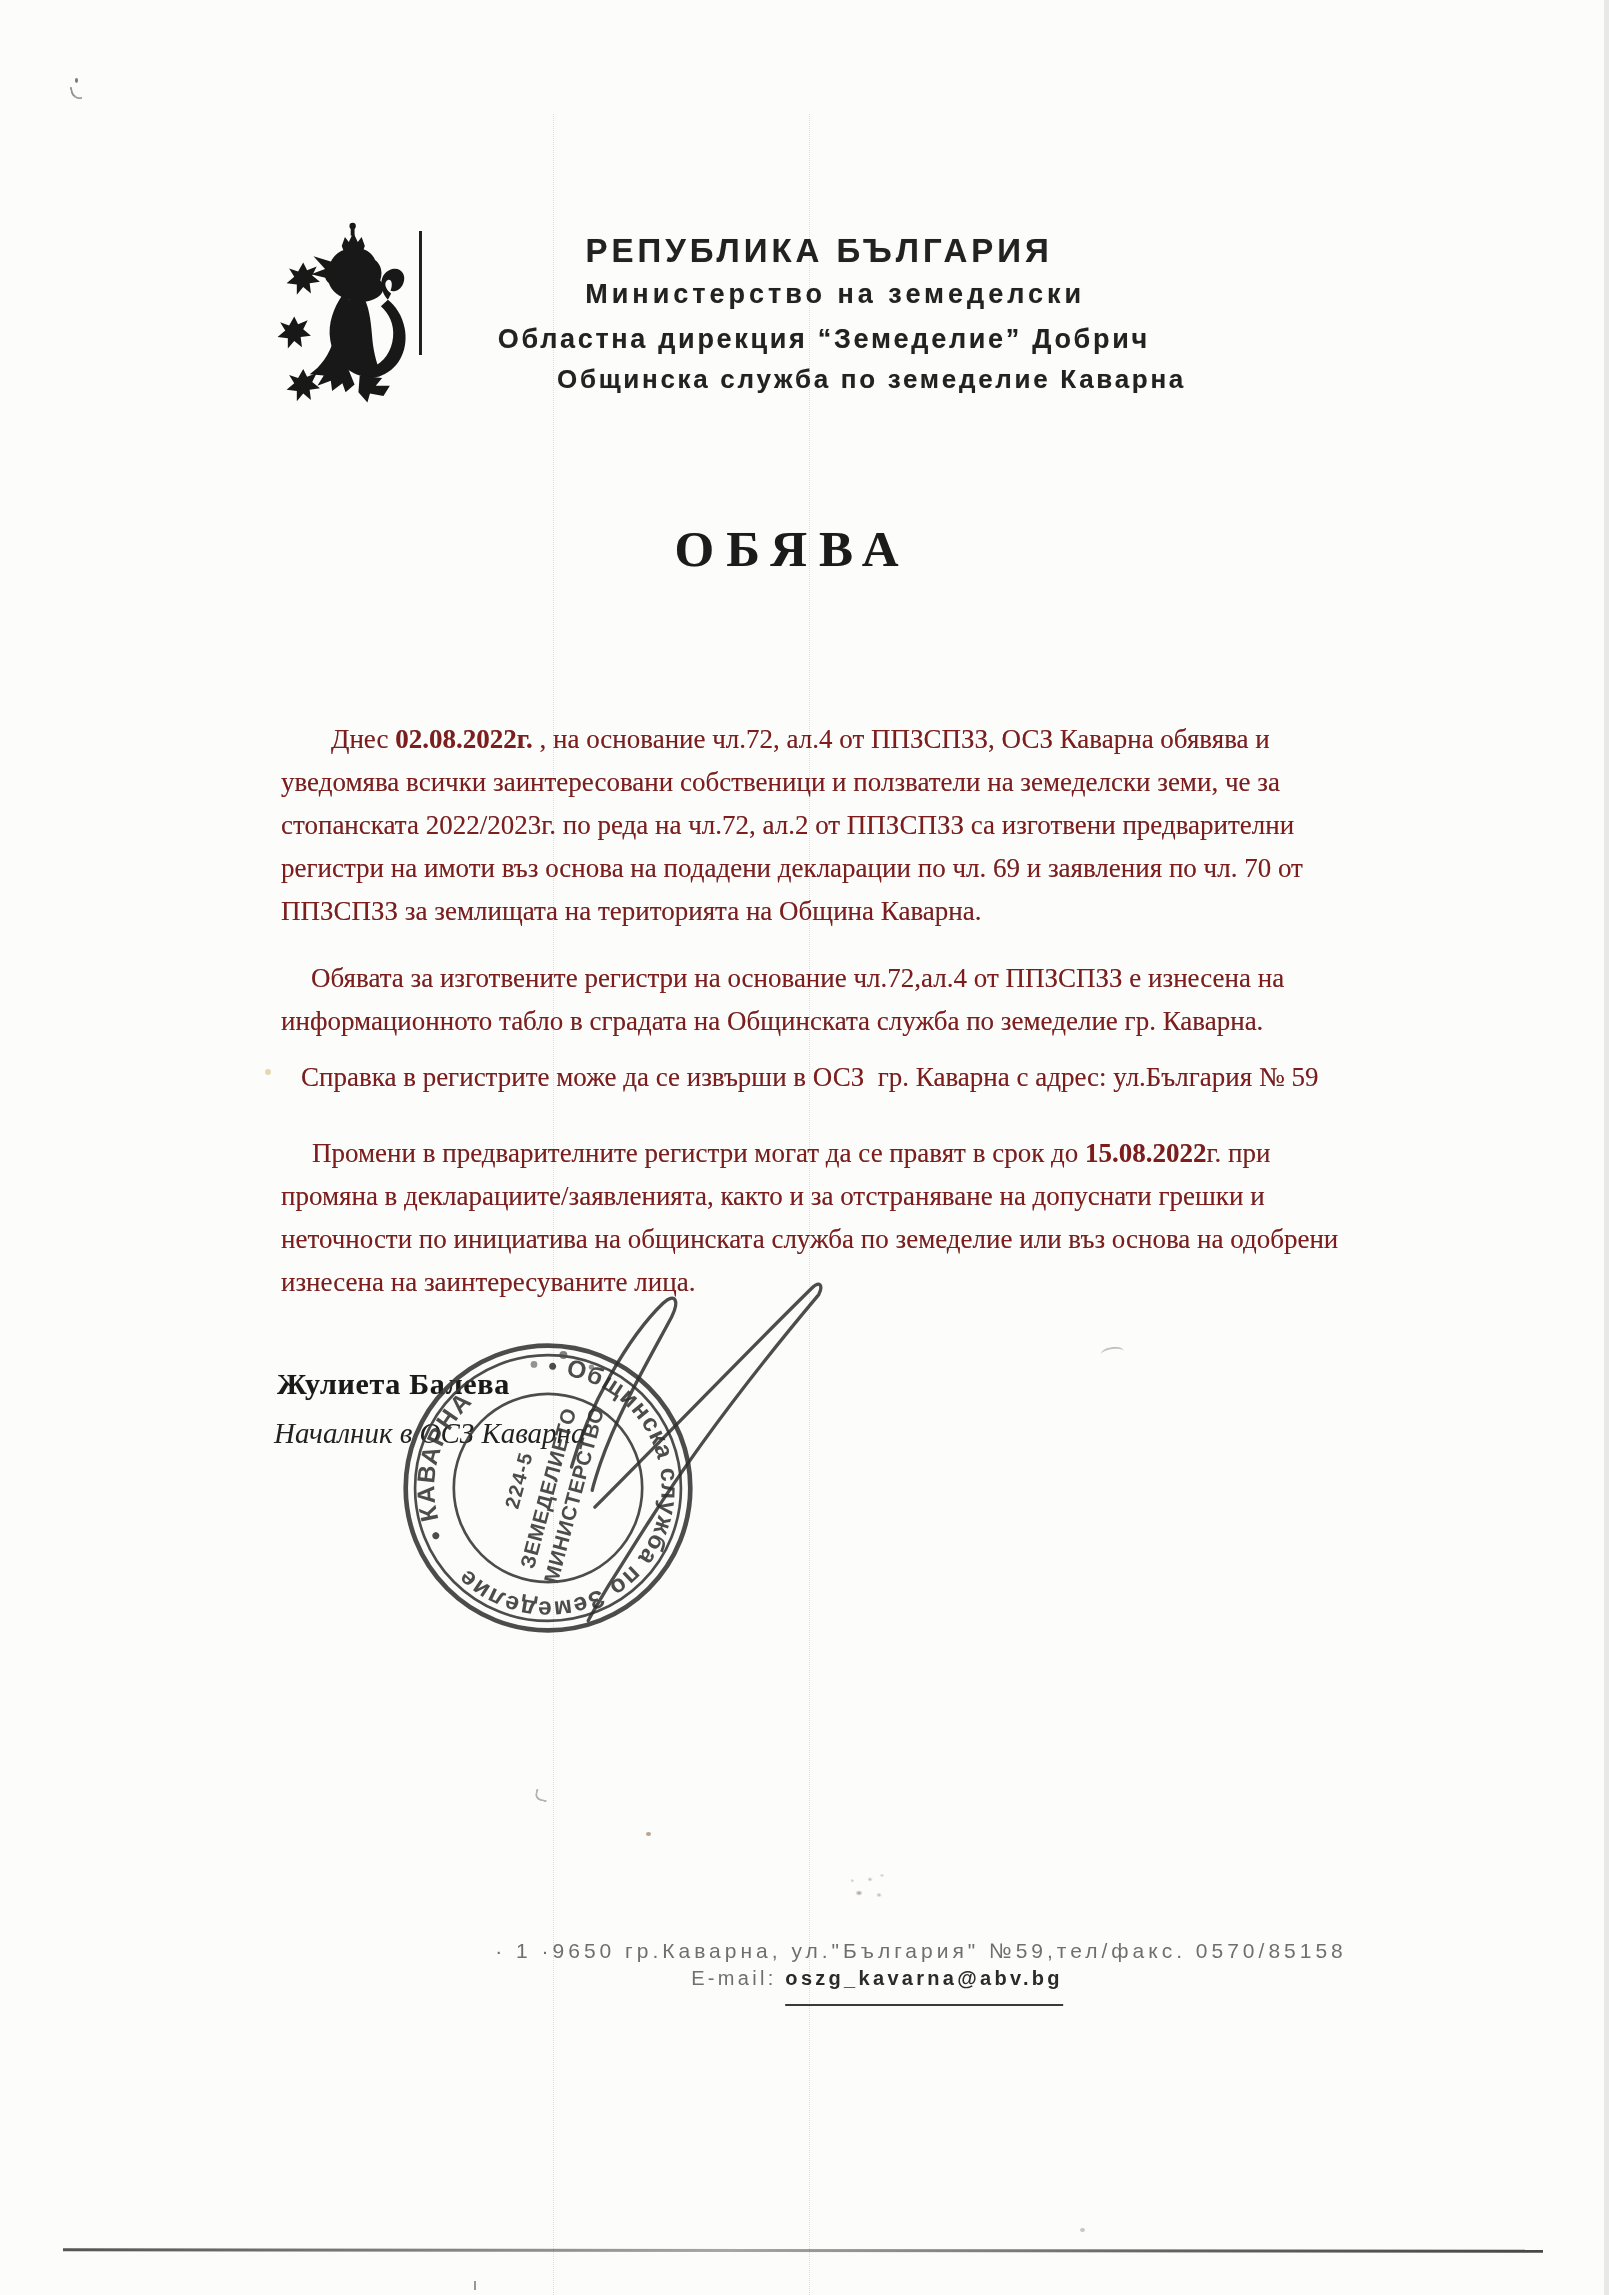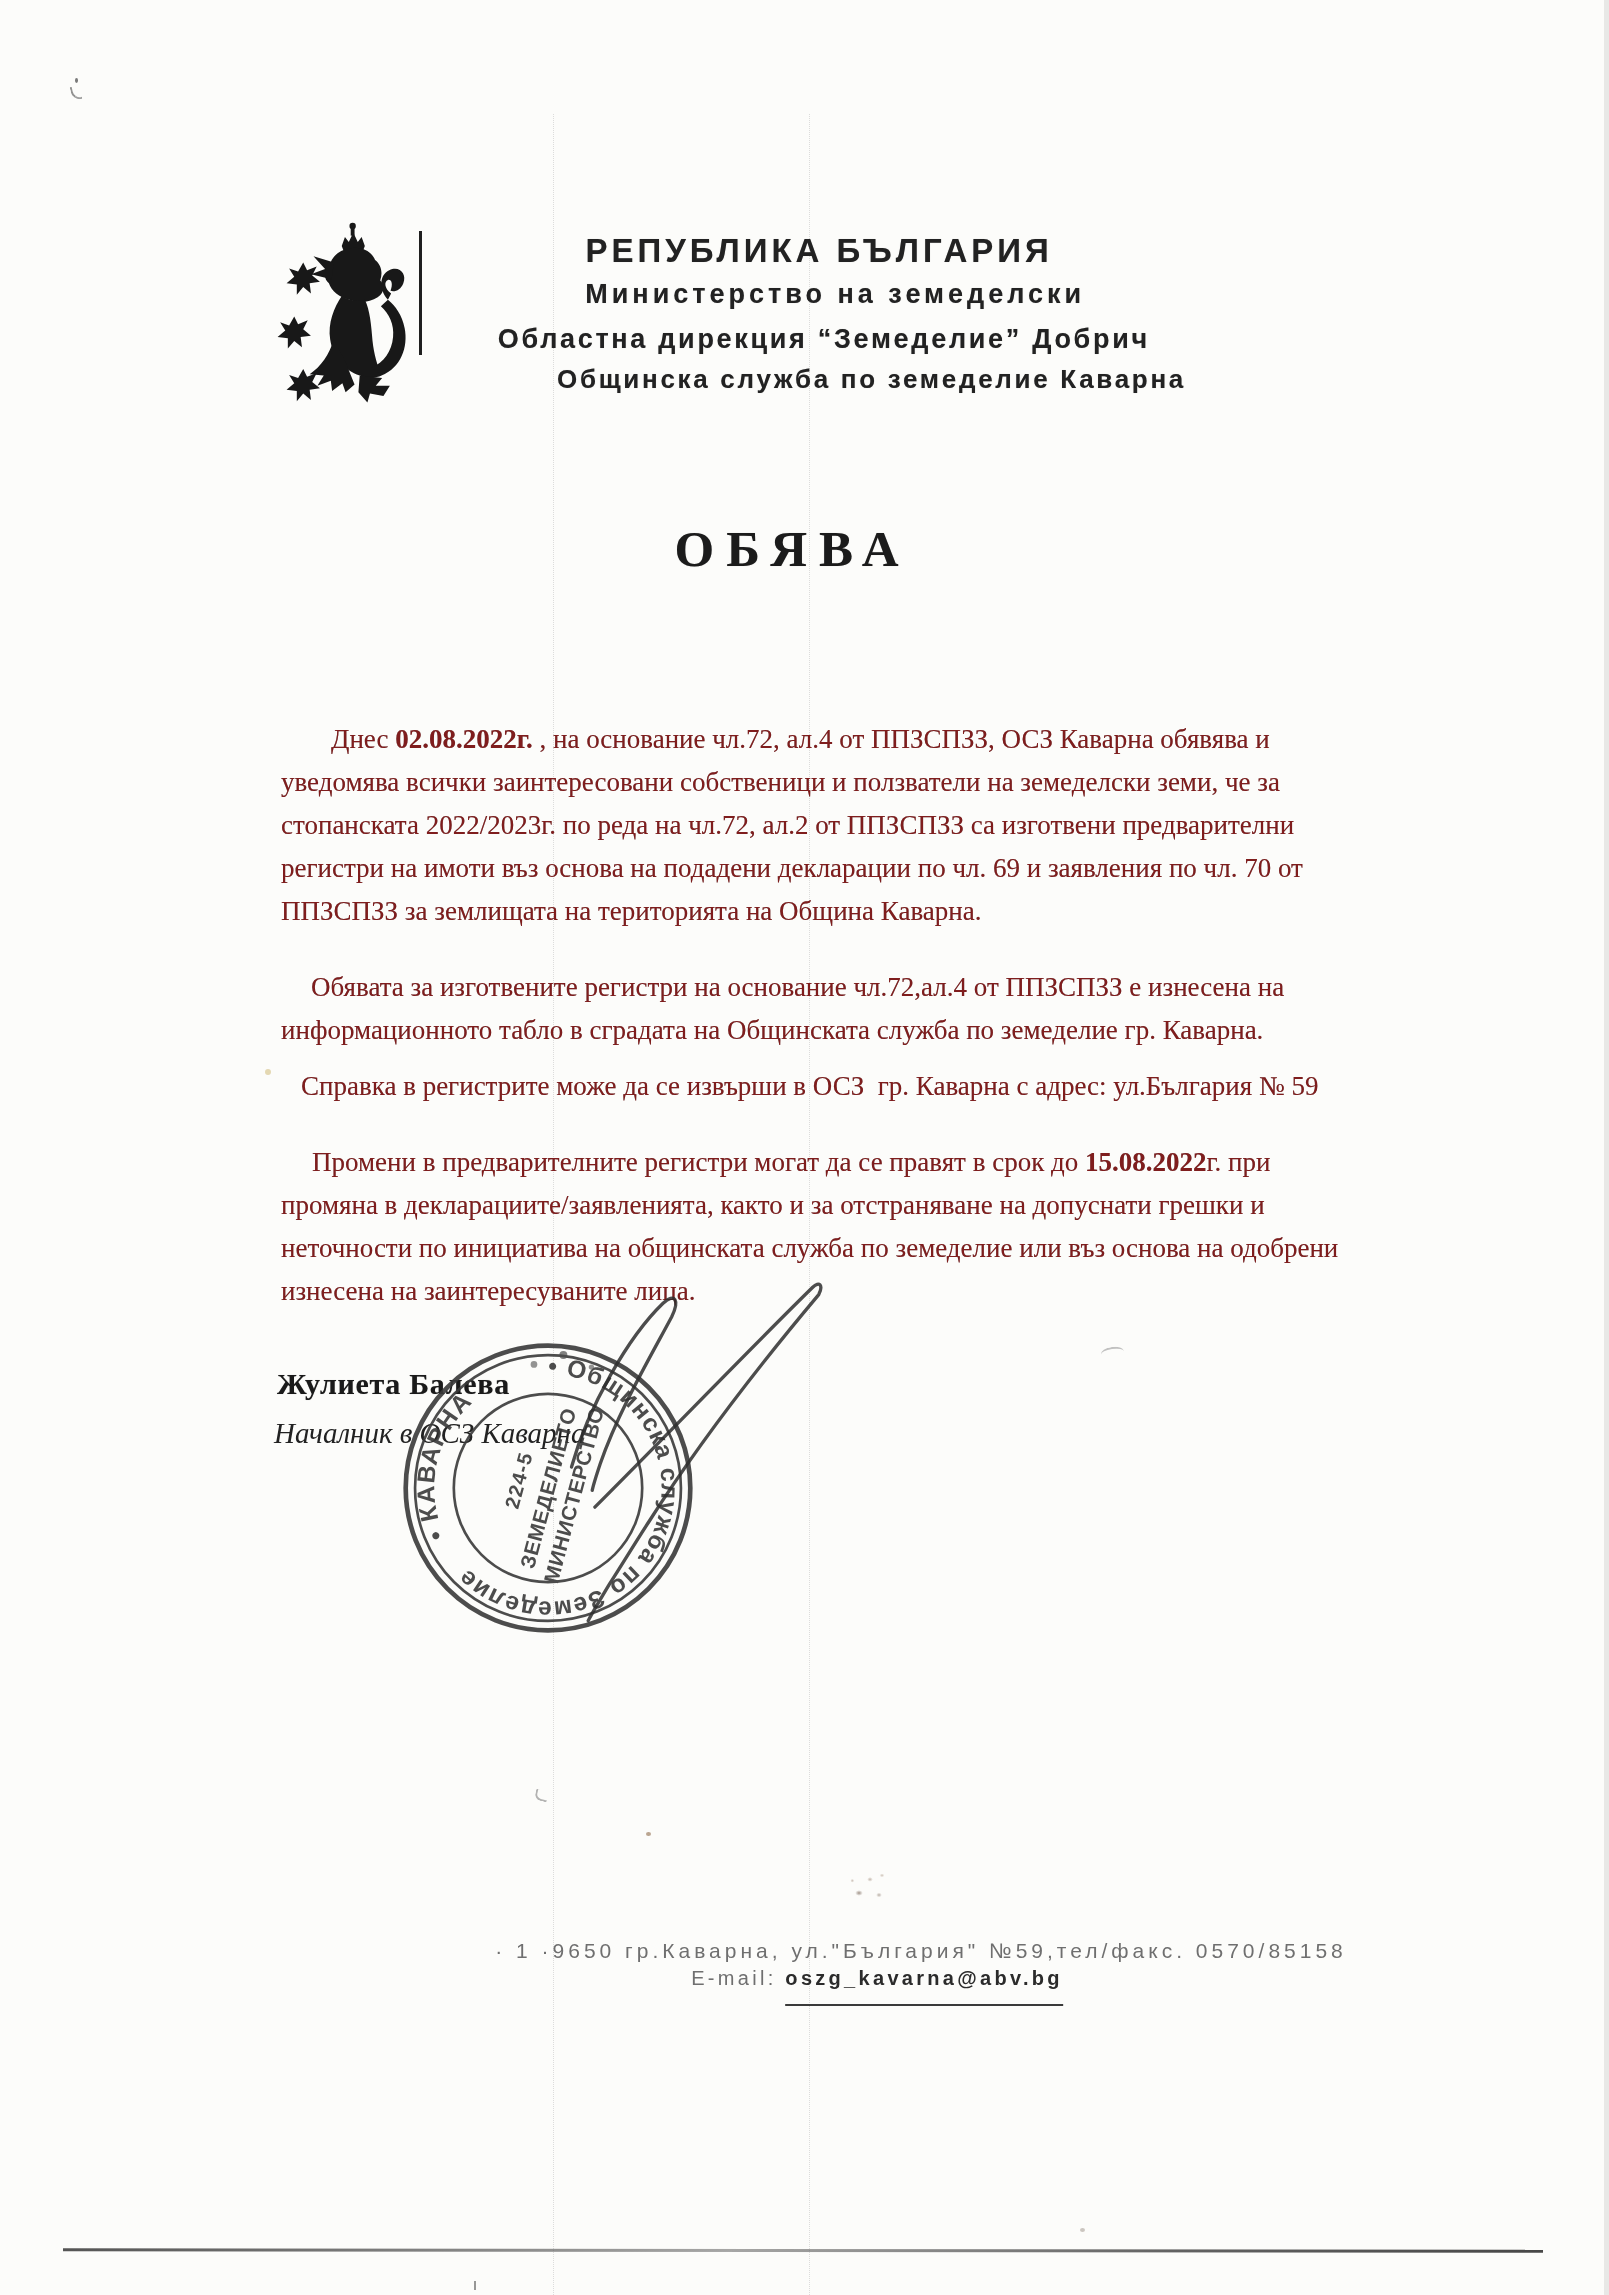--- a/index.html
+++ b/index.html
@@ -45,21 +45,21 @@
     position:absolute;left:281px;top:718px;width:1190px;
     font-size:27px;line-height:43px;color:#7f1d1d;
     text-shadow:0 0 0.4px rgba(25,25,25,.4);
   }
   .body-text .line{white-space:pre;}
   .body-text .b{font-weight:bold;}
   .para.p0 .line:first-child{text-indent:50px;}
   .para.p1 .line:first-child{text-indent:30px;}
   .para.p2 .line:first-child{text-indent:20px;}
   .para.p3 .line:first-child{text-indent:31px;margin-top:16px;}
-  .para.p1{margin-top:33px;}
+  .para.p1{margin-top:24px;}
   .para.p2{margin-top:13px;}
   .para.p3{margin-top:33px;}
 
   
   .sig-name{
     position:absolute;left:277px;top:1367px;
     font-size:30px;font-weight:bold;letter-spacing:0.7px;color:#1a1a1a;
     text-shadow:0 0 0.7px rgba(20,20,20,.4);white-space:nowrap;
   }
   .sig-role{

